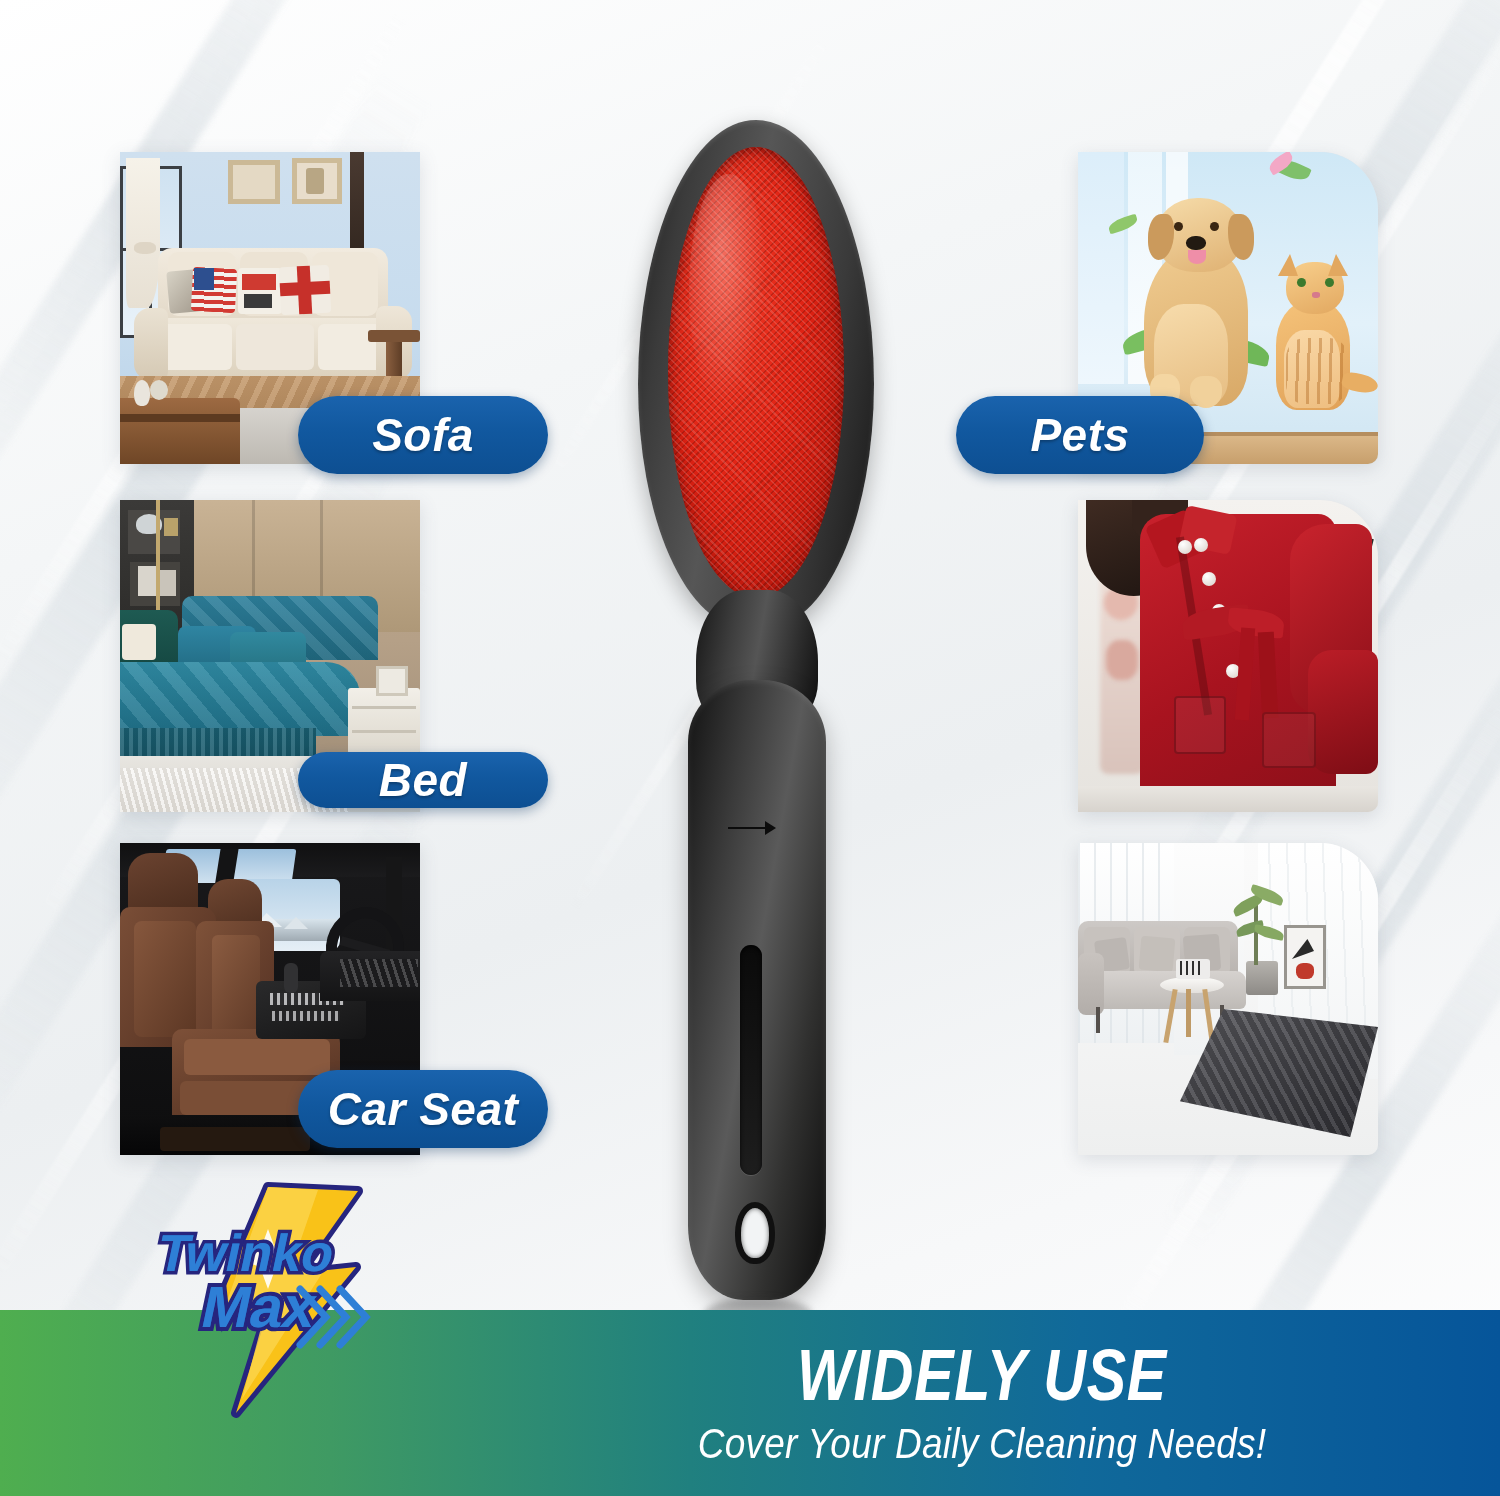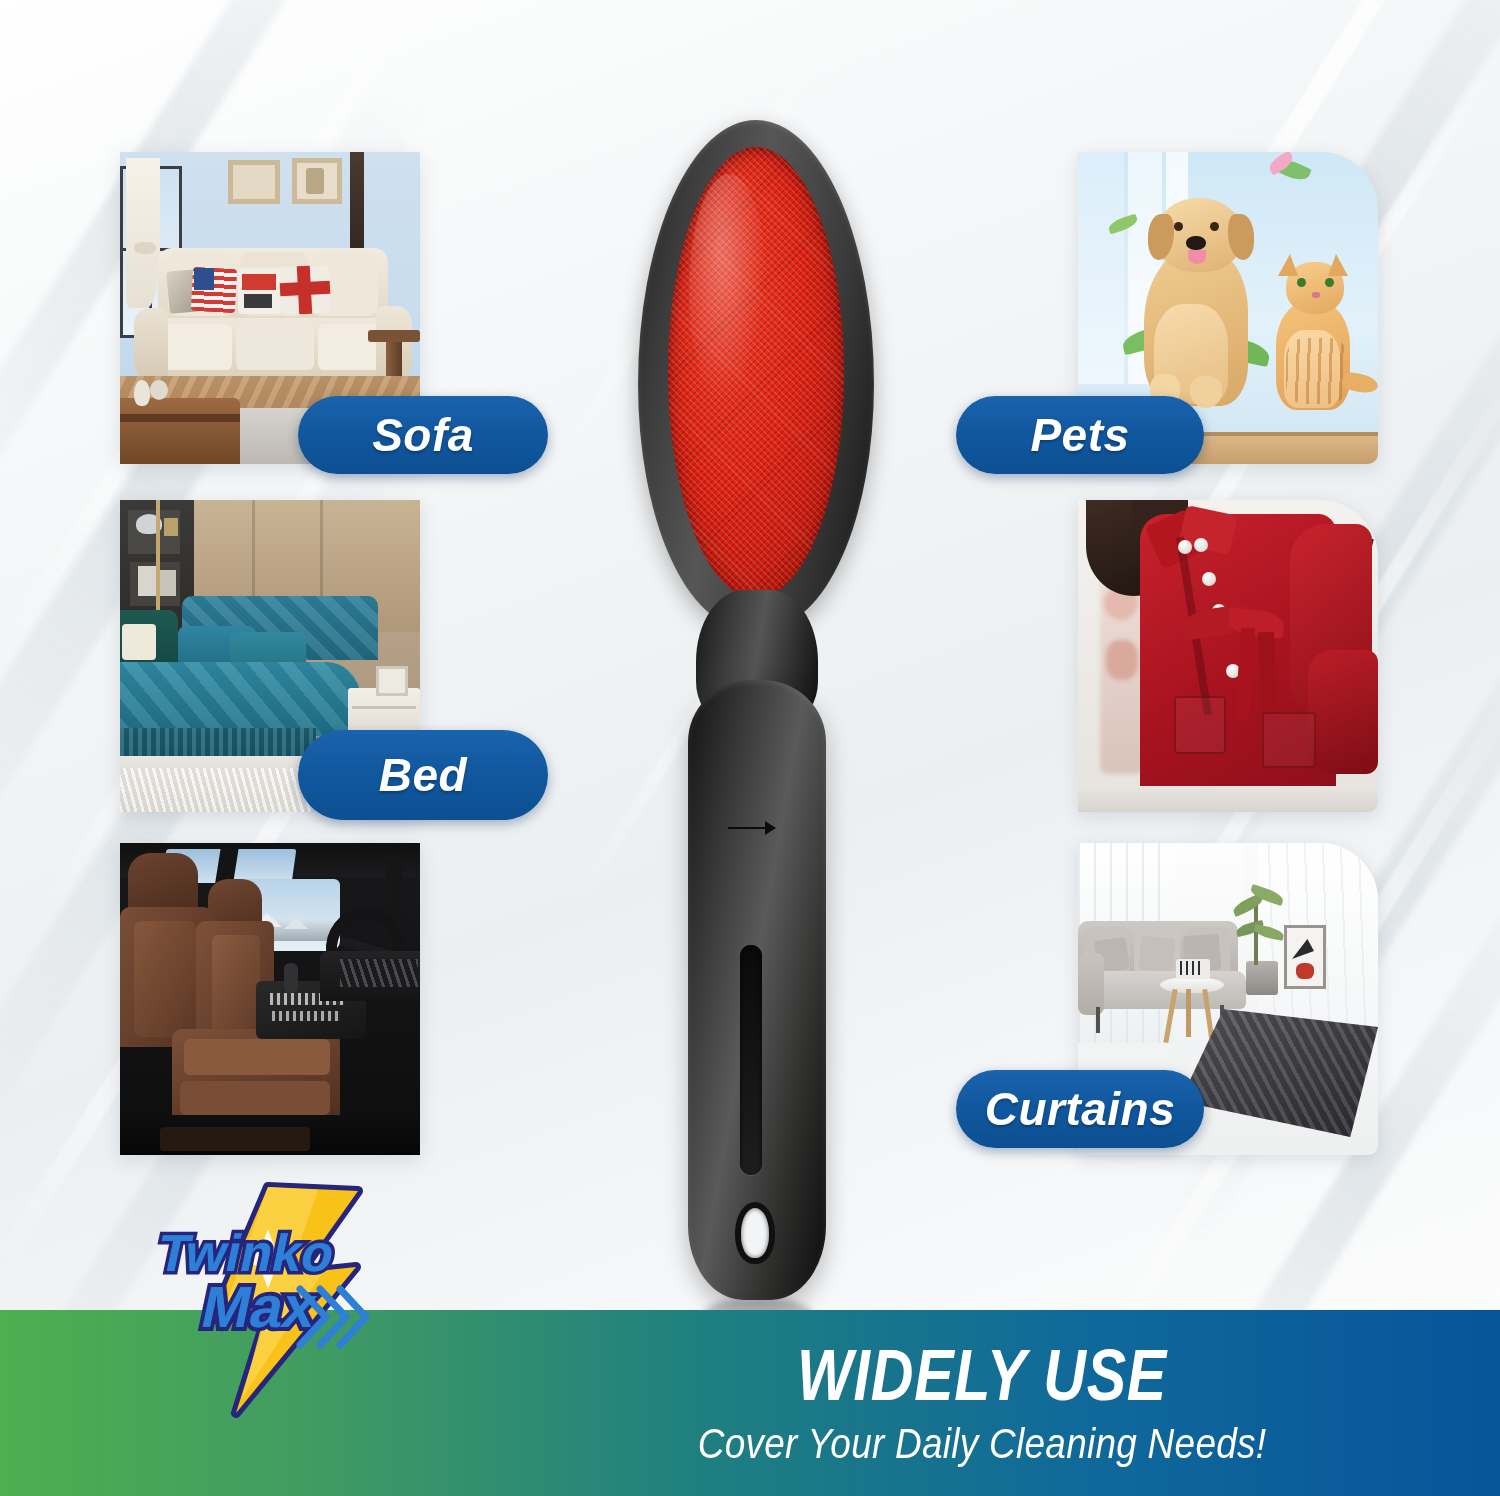--- a/index.html
+++ b/index.html
@@ -274,21 +274,21 @@
       <div class="obj" style="right:0;top:188px;width:72px;height:66px;background:linear-gradient(180deg,#f2efe8,#ddd8cd);border-radius:3px;"></div>
       <div class="obj" style="right:4px;top:206px;width:64px;height:3px;background:#c8c2b5;"></div>
       <div class="obj" style="right:4px;top:230px;width:64px;height:3px;background:#c8c2b5;"></div>
       <div class="obj" style="right:12px;top:166px;width:32px;height:30px;background:#edeae2;border:3px solid #cfc9bb;"></div>
 
       <div class="obj" style="left:0;bottom:0;width:300px;height:56px;background:linear-gradient(180deg,#e8e6e1,#d6d3cc);"></div>
       <div class="obj" style="left:0;bottom:0;width:230px;height:44px;background:linear-gradient(180deg,#f2f0ec,#e2dfd9);"></div>
       <div class="obj" style="left:0;bottom:0;width:230px;height:44px;background:repeating-linear-gradient(75deg,rgba(255,255,255,.55) 0 3px,rgba(200,196,190,.4) 3px 7px);"></div>
     </div>
   </div>
-  <div class="pill" style="left:298px;top:730px;width:250px;height:90px;">
+  <div class="pill" style="left:298px;top:752px;width:250px;height:56px;">
     <span>Bed</span>
   </div>
 
   <div class="panel left rc-tl rc-bl" style="left:120px;top:843px;width:300px;height:312px;">
     <div class="scene">
       <div class="obj" style="inset:0;background:linear-gradient(180deg,#19191b,#0d0d0e);"></div>
 
       <div class="obj" style="left:0;top:0;width:300px;height:34px;background:linear-gradient(180deg,#101011,#1b1b1d);"></div>
 
       <div class="obj" style="left:44px;top:6px;width:130px;height:34px;background:linear-gradient(180deg,#9cc0dd,#cfe1ef);border-radius:3px;transform:skewX(-8deg);"></div>
@@ -322,20 +322,23 @@
 
       <div class="obj" style="right:16px;top:64px;width:78px;height:82px;border:11px solid #141416;border-radius:50%;transform:rotate(16deg);"></div>
       <div class="obj" style="right:30px;top:100px;width:50px;height:9px;background:#1c1c1e;transform:rotate(16deg);"></div>
 
       <div class="obj" style="right:0;top:108px;width:100px;height:50px;background:linear-gradient(180deg,#232325,#141415);border-radius:8px 0 0 0;"></div>
       <div class="obj" style="right:2px;top:116px;width:78px;height:28px;background:repeating-linear-gradient(72deg,#4a4a4c 0 3px,#1b1b1d 3px 8px);"></div>
 
       <div class="obj" style="left:0;bottom:0;width:300px;height:40px;background:linear-gradient(180deg,#0f0f10,#060607);"></div>
       <div class="obj" style="left:40px;bottom:4px;width:150px;height:24px;background:#251910;border-radius:4px;"></div>
     </div>
+  </div>
+  <div class="pill" style="left:298px;top:1070px;width:250px;height:78px;">
+    <span>Car Seat</span>
   </div>
 
   <div class="panel rc-tr rc-br" style="left:1078px;top:152px;width:300px;height:312px;">
     <div class="scene">
       <div class="obj" style="inset:0;background:linear-gradient(180deg,#cfe8f6 0%,#e2f1fa 55%,#cfe5f2 100%);"></div>
 
       <div class="obj" style="left:0;top:0;width:46px;height:232px;background:linear-gradient(180deg,#dceefa,#eef7fd);"></div>
       <div class="obj" style="left:50px;top:0;width:34px;height:232px;background:linear-gradient(180deg,#f3fafe,#ffffff);opacity:.8;"></div>
       <div class="obj" style="left:88px;top:0;width:22px;height:232px;background:rgba(255,255,255,.75);"></div>
 
@@ -459,23 +462,20 @@
       <div class="obj" style="left:108px;top:146px;width:5px;height:48px;background:#bf9a66;"></div>
       <div class="obj" style="left:98px;top:116px;width:34px;height:20px;background:#edeceb;border-radius:3px;"></div>
       <div class="obj" style="left:102px;top:118px;width:24px;height:14px;background:repeating-linear-gradient(90deg,#2f2f2f 0 2px,rgba(0,0,0,0) 2px 6px);"></div>
 
       <div class="obj" style="left:102px;bottom:18px;width:198px;height:128px;background:linear-gradient(150deg,#5a5a5f,#2e2e33);clip-path:polygon(22% 0,100% 14%,86% 100%,0 72%);"></div>
       <div class="obj" style="left:102px;bottom:18px;width:198px;height:128px;background:repeating-linear-gradient(62deg,rgba(255,255,255,.10) 0 4px,rgba(0,0,0,.14) 4px 10px);clip-path:polygon(22% 0,100% 14%,86% 100%,0 72%);"></div>
 
       <div class="obj" style="left:0;bottom:0;width:300px;height:52px;background:linear-gradient(180deg,#f0efed,#e3e1de);z-index:-1;"></div>
     </div>
   </div>
-  <div class="pill" style="left:956px;top:1070px;width:248px;height:78px;">
-    <span>Curtains</span>
-  </div>
 
   <div class="product">
     <div class="head">
       <div class="head-inner">
         <div class="weave"></div>
         <div class="head-gloss"></div>
       </div>
     </div>
     <div class="neck"></div>
     <div class="handle">

